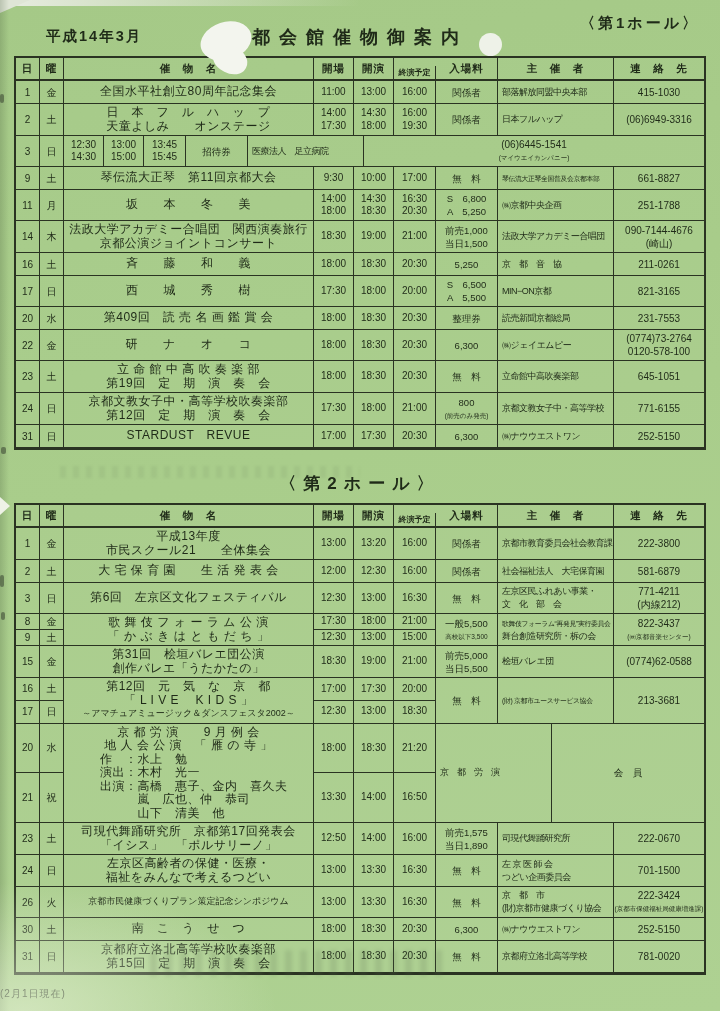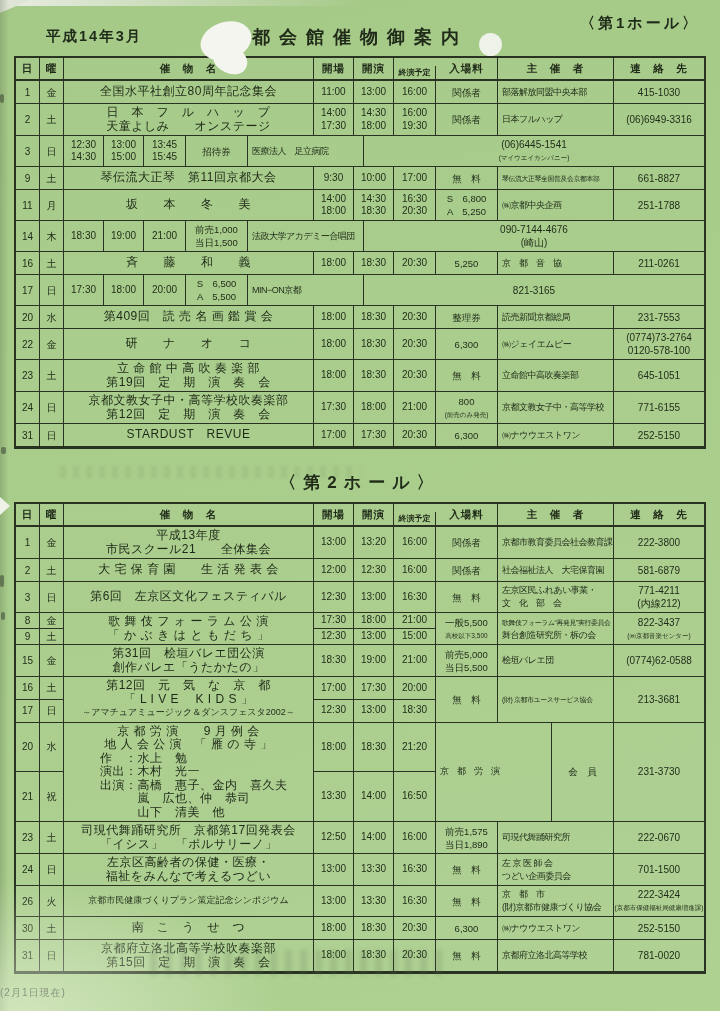--- a/index.html
+++ b/index.html
@@ -250,20 +250,24 @@
           <div class="ln">251-1788</div>
         </div>
       </div>
       <div class="erow">
         <div class="cell c0 cell-day">
           <div class="ln">14</div>
         </div>
         <div class="cell c1 cell-dow">
           <div class="ln">木</div>
         </div>
+        <div class="cell c2 cell-title">
+          <div class="ln">法政大学アカデミー合唱団　関西演奏旅行</div>
+          <div class="ln">京都公演ジョイントコンサート</div>
+        </div>
         <div class="cell c3 cell-time">
           <div class="ln">18:30</div>
         </div>
         <div class="cell c4 cell-time">
           <div class="ln">19:00</div>
         </div>
         <div class="cell c5 cell-time">
           <div class="ln">21:00</div>
         </div>
         <div class="cell c6 cell-fee">
@@ -306,20 +310,23 @@
         <div class="cell c8 cell-contact">
           <div class="ln">211-0261</div>
         </div>
       </div>
       <div class="erow">
         <div class="cell c0 cell-day">
           <div class="ln">17</div>
         </div>
         <div class="cell c1 cell-dow">
           <div class="ln">日</div>
+        </div>
+        <div class="cell c2 cell-title">
+          <div class="ln">西　　城　　秀　　樹</div>
         </div>
         <div class="cell c3 cell-time">
           <div class="ln">17:30</div>
         </div>
         <div class="cell c4 cell-time">
           <div class="ln">18:00</div>
         </div>
         <div class="cell c5 cell-time">
           <div class="ln">20:00</div>
         </div>
@@ -782,23 +789,20 @@
           </div>
           <div class="sub">
             <div class="ln">16:50</div>
           </div>
         </div>
         <div class="cell c7 cell-org">
           <div class="ln">京　都　労　演</div>
         </div>
         <div class="cell c6 cell-fee">
           <div class="ln">会　員</div>
-        </div>
-        <div class="cell c8 cell-contact">
-          <div class="ln">231-3730</div>
         </div>
       </div>
       <div class="erow">
         <div class="cell c0 cell-day">
           <div class="ln">23</div>
         </div>
         <div class="cell c1 cell-dow">
           <div class="ln">土</div>
         </div>
         <div class="cell c2 cell-title">

